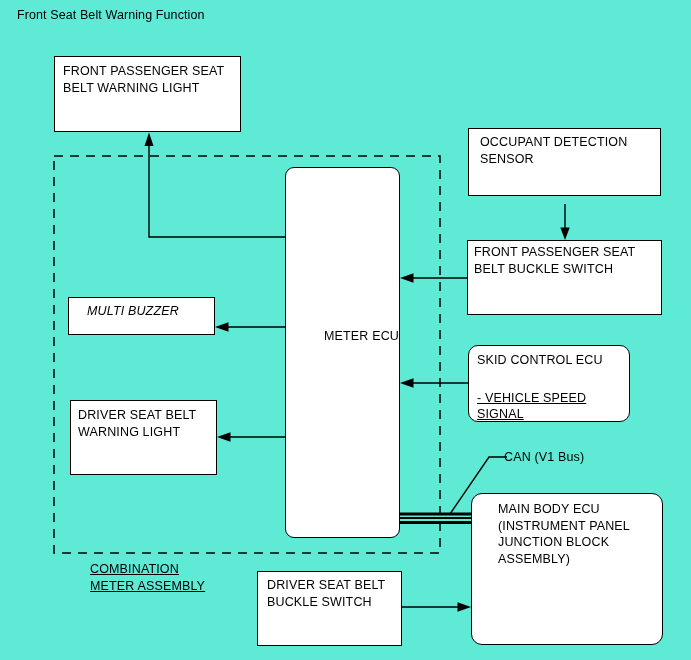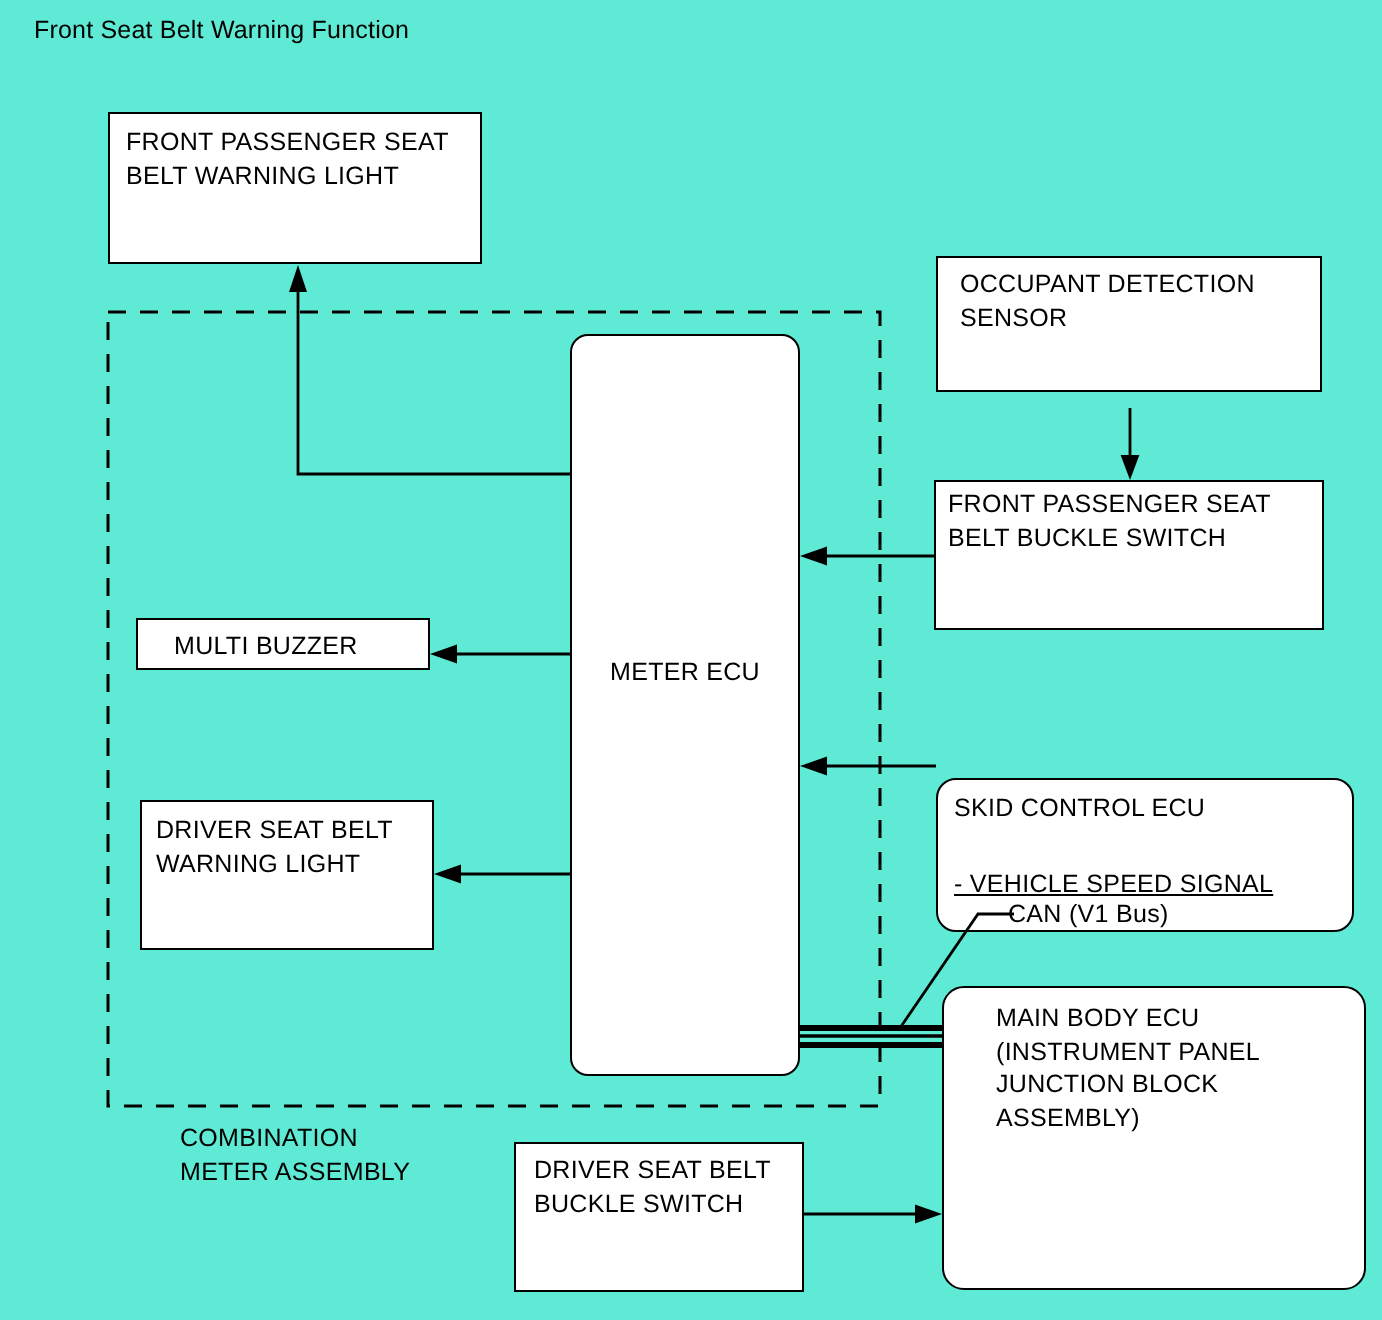--- a/index.html
+++ b/index.html
@@ -25,38 +25,38 @@
     border: 1.5px solid #000000;
     background: #ffffff;
     font-size: 12.5px;
     line-height: 16.5px;
     letter-spacing: 0.15px;
   }
   .node-label { white-space: pre-line; display: block; }
   #fp-warning-light   { left: 54px;  top: 56px;  width: 187px; height: 76px;  padding: 6px 4px 0 8px; }
   #occupant-sensor    { left: 468px; top: 128px; width: 193px; height: 68px;  padding: 5px 4px 0 11px; }
   #fp-buckle-switch   { left: 467px; top: 240px; width: 195px; height: 75px;  padding: 3px 4px 0 6px; }
-  #skid-control-ecu   { left: 468px; top: 345px; width: 209px; height: 77px;  padding: 6px 4px 0 8px; border-radius: 10px; margin-top: 44px; }
+  #skid-control-ecu   { left: 468px; top: 345px; width: 162px; height: 77px;  padding: 6px 4px 0 8px; border-radius: 10px; }
   #skid-signal        { display: block; margin-top: 21px; text-decoration: underline; }
   #meter-ecu          { left: 285px; top: 167px; width: 115px; height: 371px; border-radius: 9px; }
   #meter-ecu .node-label {
-    position: absolute; top: 160px; left: 0; right: 0; text-align: center;
+    position: absolute; top: 160px; left: 0; right: 0; text-align: right;
   }
-  #multi-buzzer       { left: 68px;  top: 309px; width: 147px; height: 26px;  padding: 5px 2px 0 18px; }
+  #multi-buzzer       { left: 68px;  top: 297px; width: 147px; height: 38px;  padding: 5px 2px 0 18px; font-style: italic; }
   #driver-warning-light { left: 70px; top: 400px; width: 147px; height: 75px; padding: 6px 2px 0 7px; }
   #driver-buckle-switch { left: 257px; top: 571px; width: 145px; height: 75px; padding: 5px 2px 0 9px; }
-  #main-body-ecu      { left: 471px; top: 493px; width: 212px; height: 152px; padding: 7px 0 0 26px; border-radius: 11px; }
+  #main-body-ecu      { left: 471px; top: 493px; width: 192px; height: 152px; padding: 7px 0 0 26px; border-radius: 11px; }
   .free-label {
     position: absolute;
     font-size: 12.5px;
     line-height: 16.5px;
     letter-spacing: 0.15px;
     white-space: pre-line;
   }
-  #combination-label { left: 90px; top: 561px; }
+  #combination-label { left: 90px; top: 561px; text-decoration: underline; }
   #can-label { left: 504px; top: 449px; white-space: nowrap; }
   .connectors {
     position: absolute;
     left: 0; top: 0;
     width: 691px; height: 660px;
     pointer-events: none;
   }
 </style>
 </head>
 <body>

